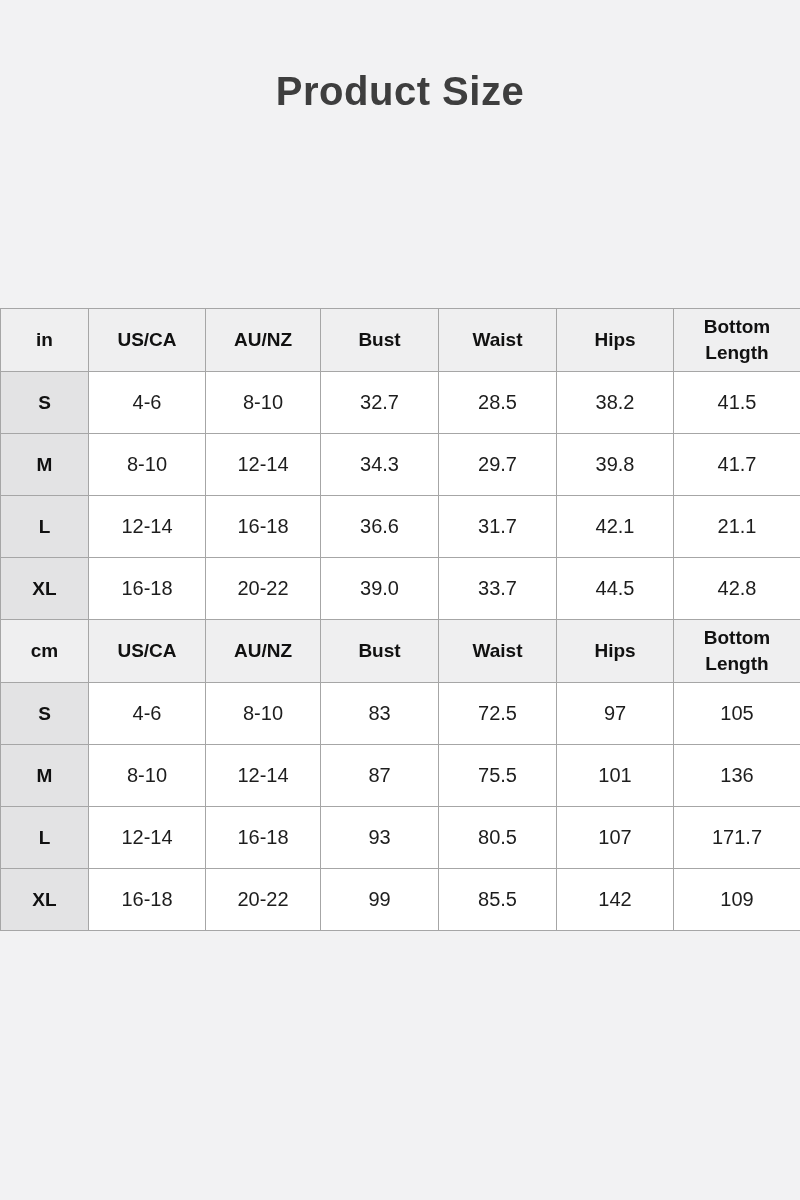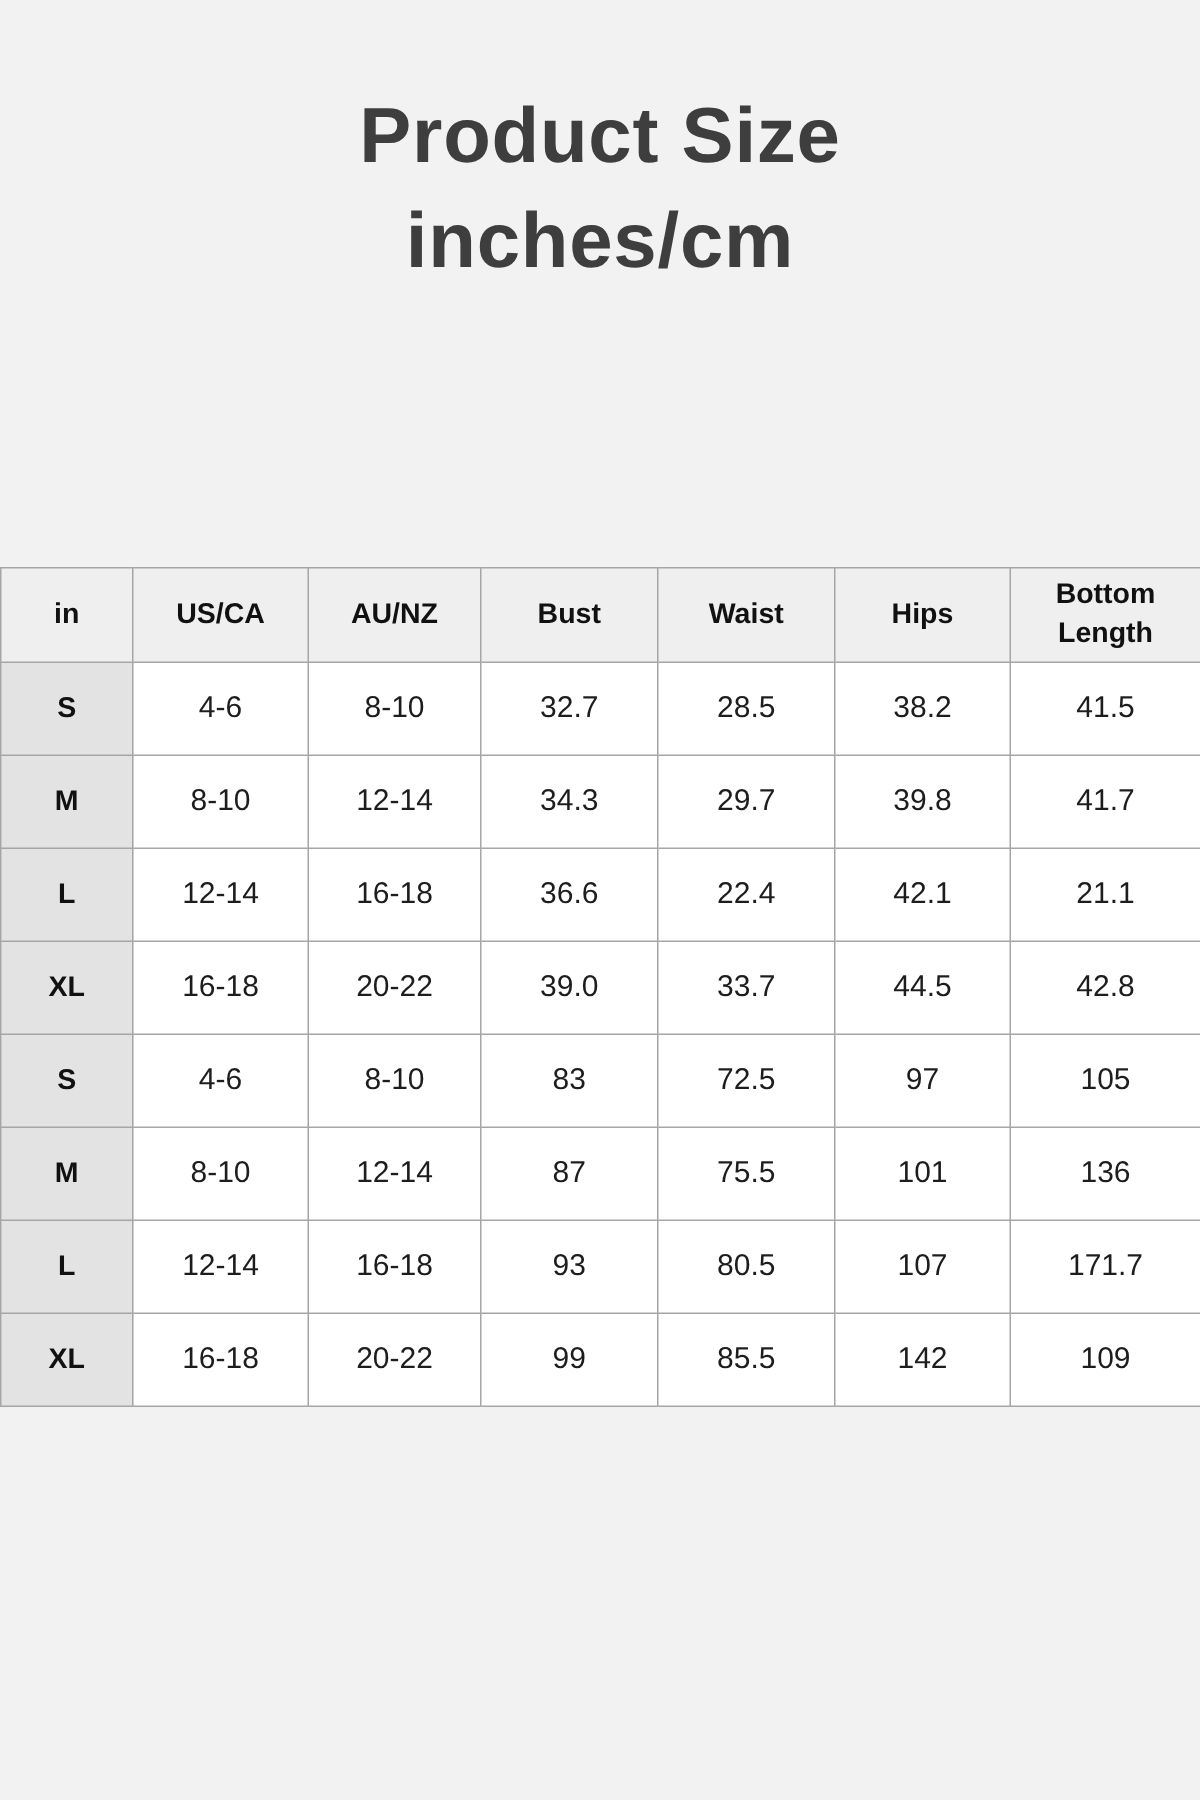--- a/index.html
+++ b/index.html
@@ -11,21 +11,21 @@
     height: 1200px;
     background: #f2f2f3;
     font-family: "Liberation Sans", sans-serif;
     overflow: hidden;
   }
   .title-block {
     padding-top: 56px;
     text-align: center;
   }
   .title-line {
-    font-size: 52px;
+    font-size: 40px;
     line-height: 70px;
     font-weight: 600;
     color: #3e3e3e;
     letter-spacing: 0.5px;
   }
   .size-table {
     width: 800px;
     border-collapse: collapse;
     table-layout: fixed;
     margin-top: 182px;
@@ -55,21 +55,20 @@
     font-weight: bold;
     font-size: 19px;
     height: 62px;
   }
 </style>
 </head>
 <body>
 
 <div class="title-block">
   <div class="title-line">Product Size</div>
-  <div class="title-line">inches/cm</div>
 </div>
 
 <table class="size-table">
   <colgroup>
     <col style="width:88px">
     <col style="width:117px">
     <col style="width:115px">
     <col style="width:118px">
     <col style="width:118px">
     <col style="width:117px">
@@ -101,32 +100,41 @@
         <td class="vcell">34.3</td>
         <td class="vcell">29.7</td>
         <td class="vcell">39.8</td>
         <td class="vcell">41.7</td>
       </tr>
       <tr>
         <td class="scell">L</td>
         <td class="vcell">12-14</td>
         <td class="vcell">16-18</td>
         <td class="vcell">36.6</td>
-        <td class="vcell">22.4</td>
+        <td class="vcell">31.7</td>
         <td class="vcell">42.1</td>
         <td class="vcell">21.1</td>
       </tr>
       <tr>
         <td class="scell">XL</td>
         <td class="vcell">16-18</td>
         <td class="vcell">20-22</td>
         <td class="vcell">39.0</td>
         <td class="vcell">33.7</td>
         <td class="vcell">44.5</td>
         <td class="vcell">42.8</td>
+      </tr>
+      <tr>
+        <td class="hcell">cm</td>
+        <td class="hcell">US/CA</td>
+        <td class="hcell">AU/NZ</td>
+        <td class="hcell">Bust</td>
+        <td class="hcell">Waist</td>
+        <td class="hcell">Hips</td>
+        <td class="hcell">Bottom Length</td>
       </tr>
       <tr>
         <td class="scell">S</td>
         <td class="vcell">4-6</td>
         <td class="vcell">8-10</td>
         <td class="vcell">83</td>
         <td class="vcell">72.5</td>
         <td class="vcell">97</td>
         <td class="vcell">105</td>
       </tr>

